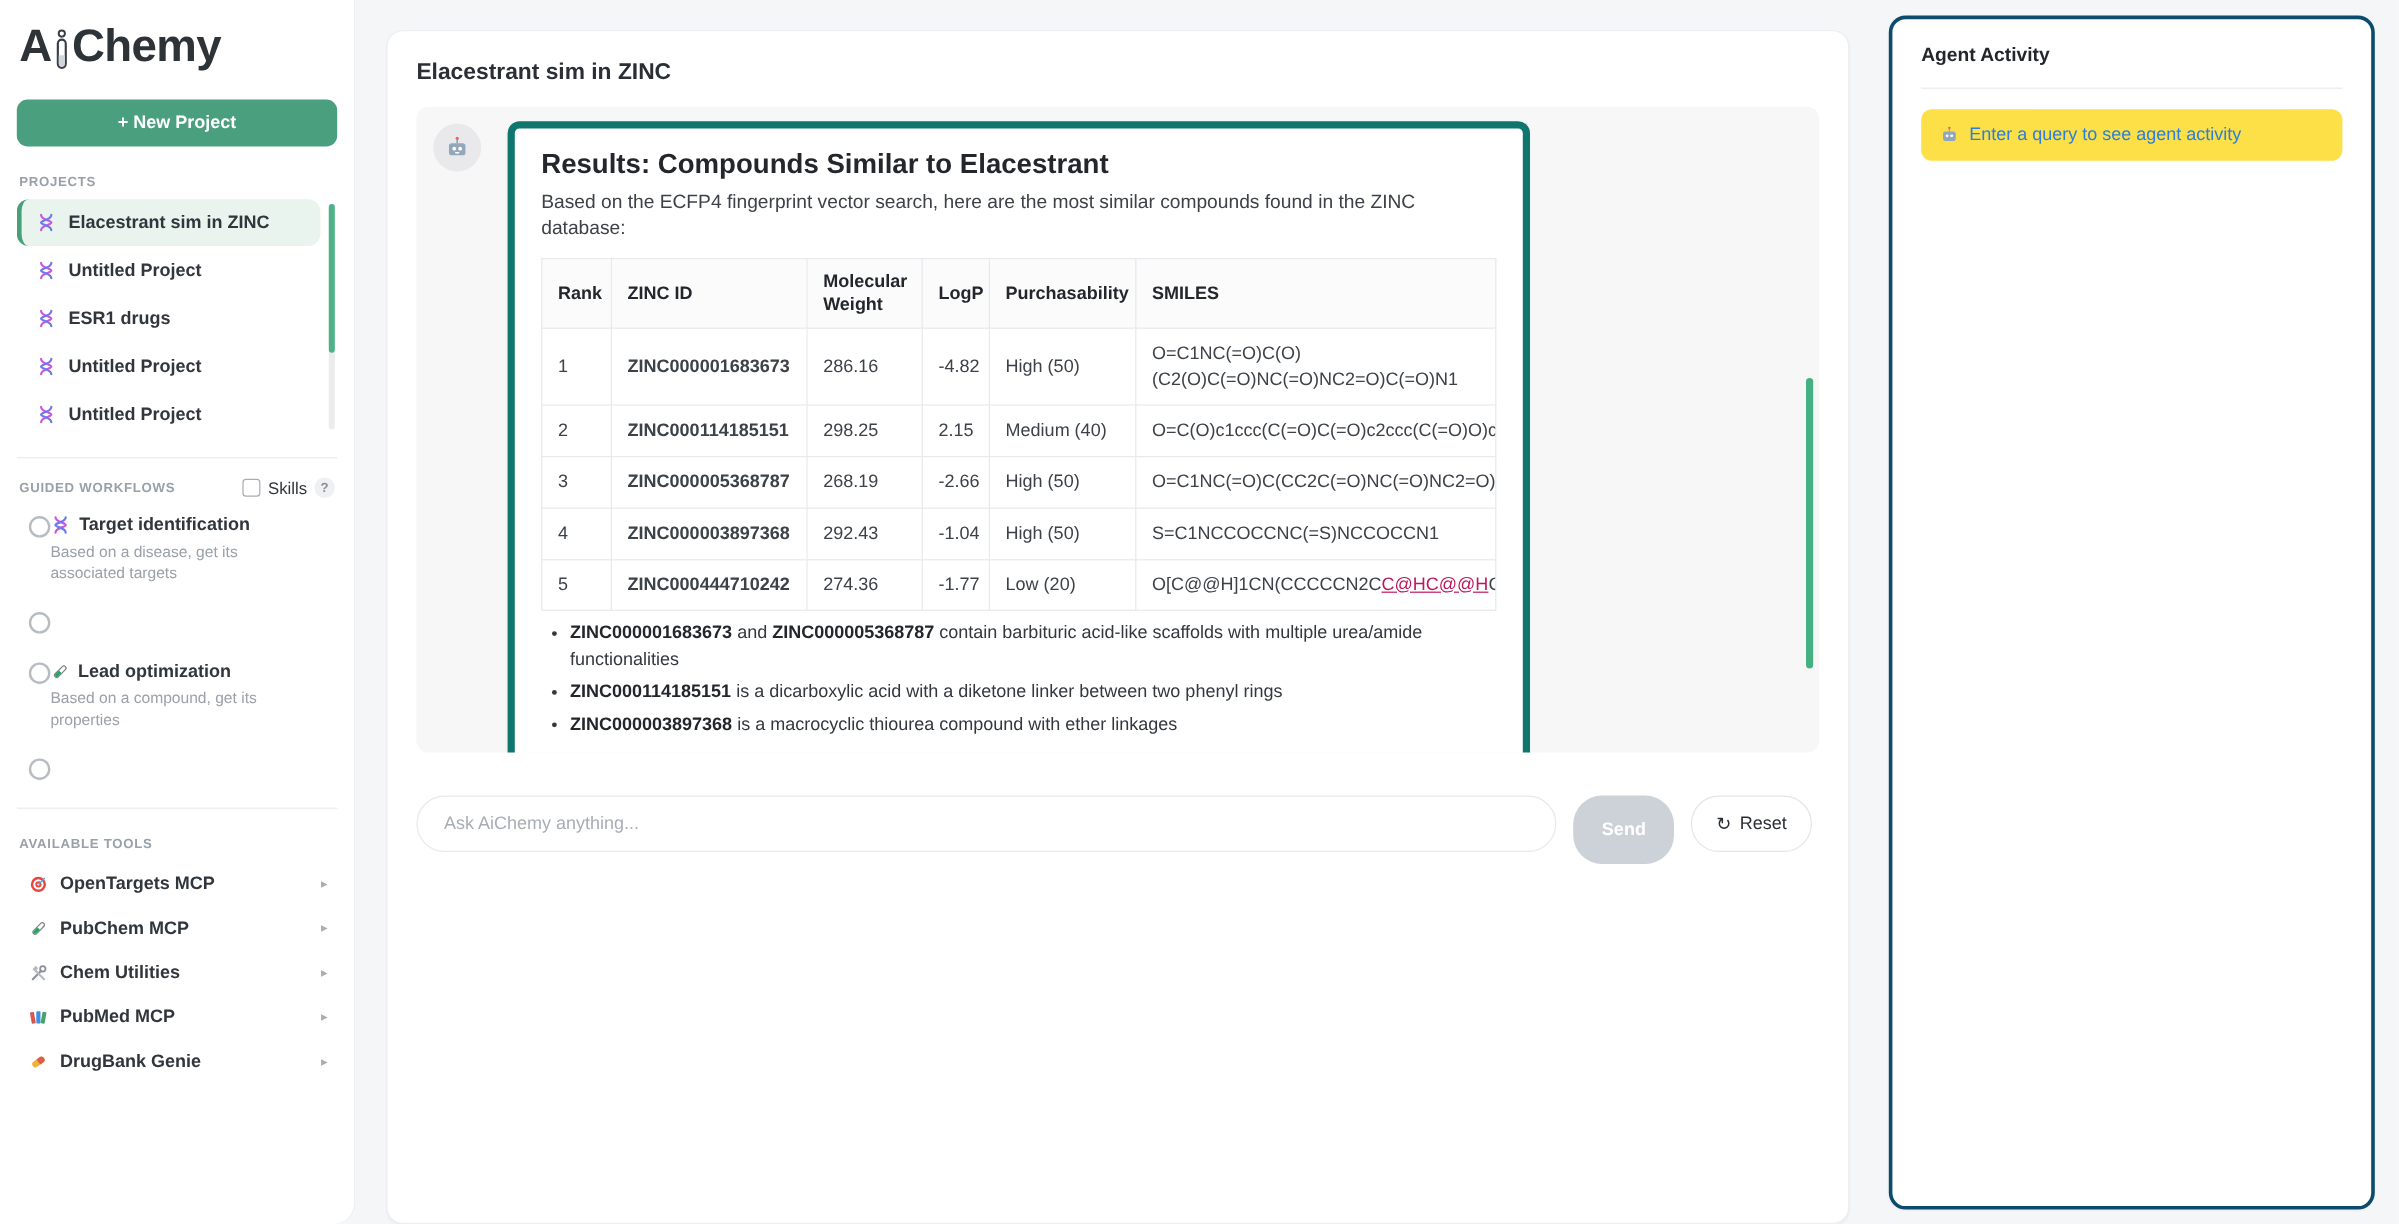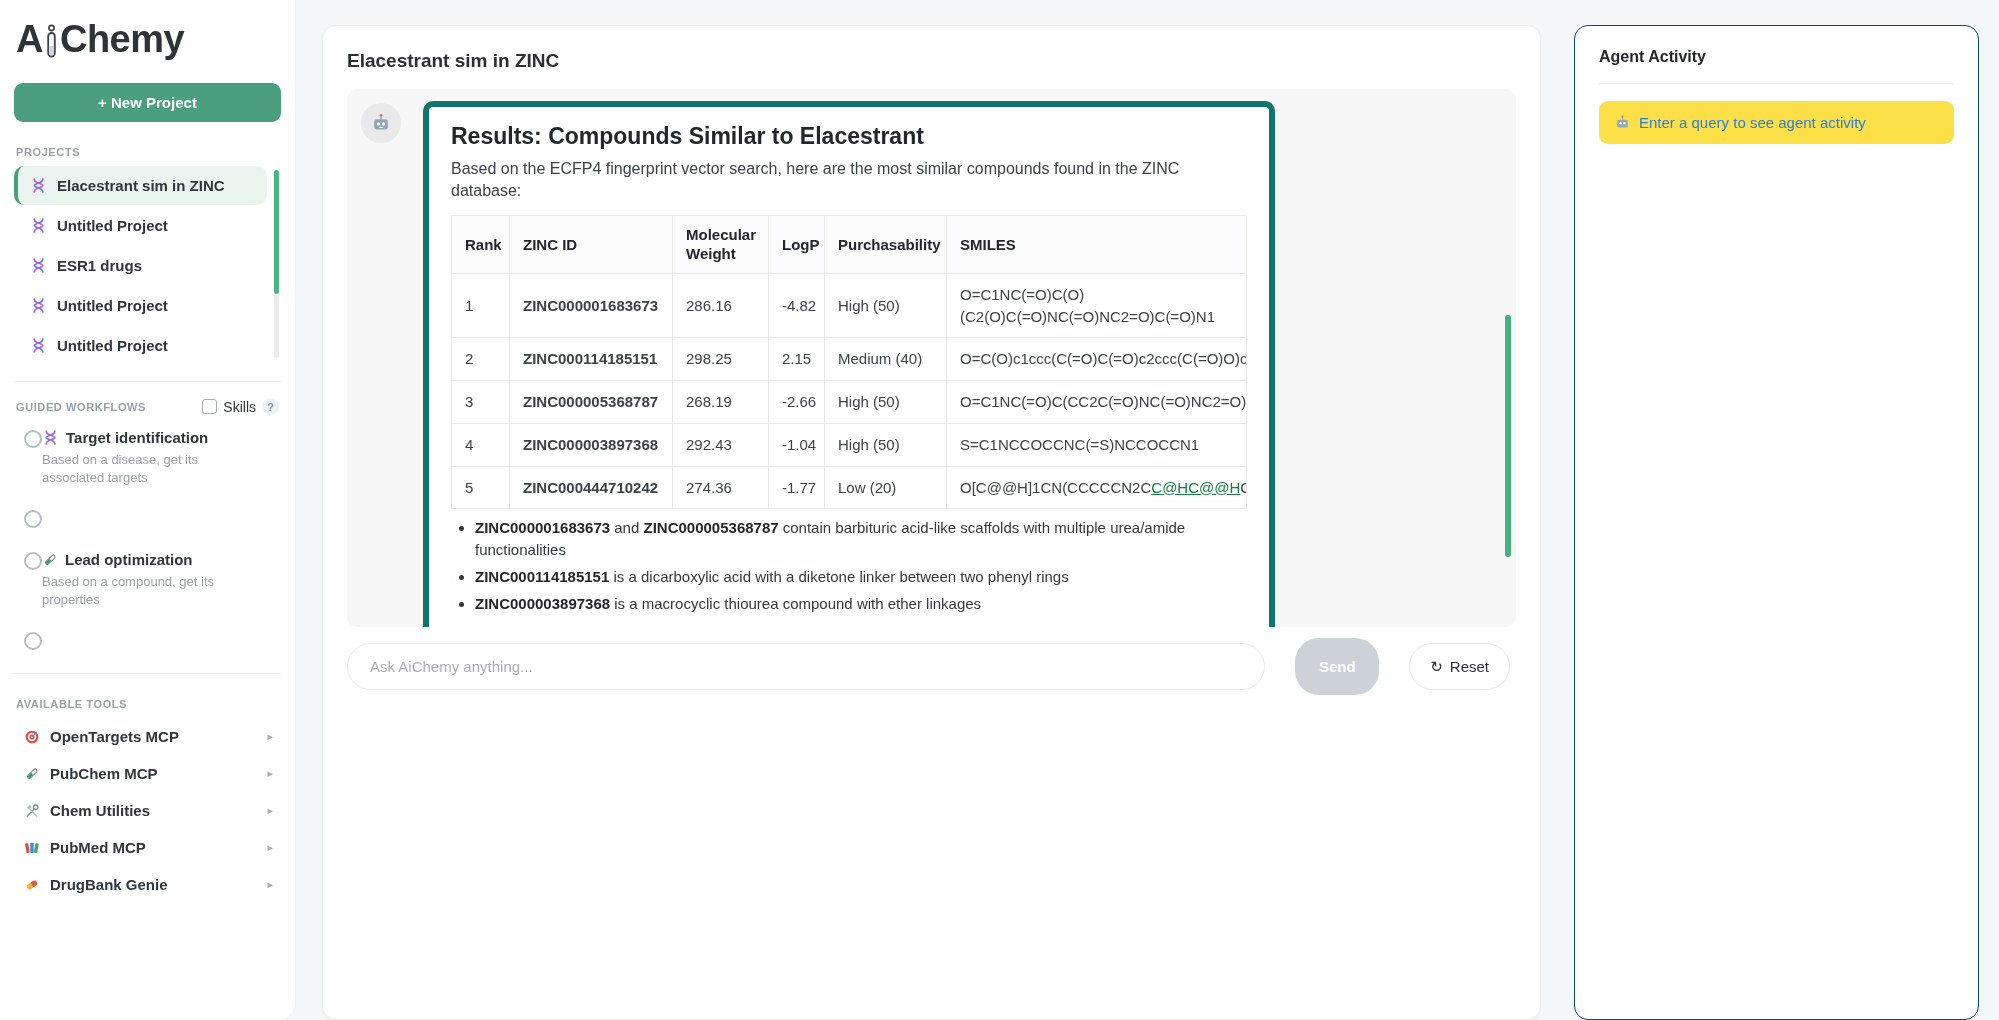--- a/index.html
+++ b/index.html
@@ -73,42 +73,42 @@
   .msg-heading { font-size:23px; font-weight:700; color:#23272c; }
   .msg-intro { margin-top:8px; font-size:16px; color:#3c4248; line-height:1.4; }
   table.results { margin-top:12px; width:100%; border-collapse:collapse; table-layout:fixed; }
   table.results th, table.results td { border:1px solid #e7e9ec; text-align:left; vertical-align:middle; }
   table.results th { background:#fbfbfc; font-size:15px; font-weight:700; color:#23272c;
                      padding:9px 13px; line-height:1.3; }
   table.results td { font-size:15px; color:#3c4248; padding:10px 13px; line-height:1.45; }
   td.zinc { font-weight:700; color:#23272c; }
   td.smiles { white-space:nowrap; overflow:hidden; }
   td.smiles.wrap { white-space:normal; word-break:break-all; }
-  a.smiles-link { color:#15803d; text-decoration:underline; }
+  a.smiles-link { color:#be185d; text-decoration:underline; }
   .obs-heading { margin-top:14px; font-size:17px; font-weight:700; color:#23272c; }
   ul.obs { margin:8px 0 0 24px; }
   ul.obs li { font-size:15px; color:#33383e; line-height:1.45; margin-bottom:5px; }
   ul.obs li strong { color:#23272c; }
   .chat-scroll { position:absolute; right:5px; top:226px; width:6px; height:242px;
                  background:#45b183; border-radius:3px; }
-  .input-row { margin-top:11px; display:flex; align-items:center; gap:30px; padding-right:6px; }
+  .input-row { margin-top:36px; display:flex; gap:14px; padding-right:6px; }
   .ask-input {
     flex:1; height:47px; border:1px solid #e7e9ec; border-radius:24px; background:#fff;
     padding:0 22px; font-size:15px; font-family:inherit; color:#2e3338; outline:none;
   }
   .ask-input::placeholder { color:#a8aeb5; }
   .btn-send { width:84px; height:57px; border:none; border-radius:24px; background:#ccd2d8;
               color:#fff; font-size:15px; font-weight:600; font-family:inherit; cursor:default; }
   .btn-reset { height:47px; border:1px solid #e3e6e9; border-radius:24px; background:#fff;
                color:#2a2f35; font-size:15px; font-family:inherit; padding:0 20px; cursor:pointer;
                display:flex; align-items:center; gap:7px; }
   
   .agent-panel {
-    position:absolute; left:1574px; top:25px; width:405px; height:995px;
-    background:#fff; border:1px solid #0c4a6e; border-radius:14px;
+    position:absolute; left:1574px; top:13px; width:405px; height:995px;
+    background:#fff; border:3px solid #0c4a6e; border-radius:14px;
     box-shadow:0 1px 2px rgba(0,0,0,.04); padding:22px 24px;
   }
   .agent-title { font-size:16px; font-weight:700; color:#23272c; }
   .agent-divider { height:1px; background:#e8eaed; margin:17px 0; }
   .agent-empty { background:#fde047; border-radius:9px; padding:13px 15px;
                  display:flex; align-items:center; gap:8px; }
   .agent-empty-text { color:#2b7fd9; font-size:15px; }
 </style>
 </head>
 <body>

